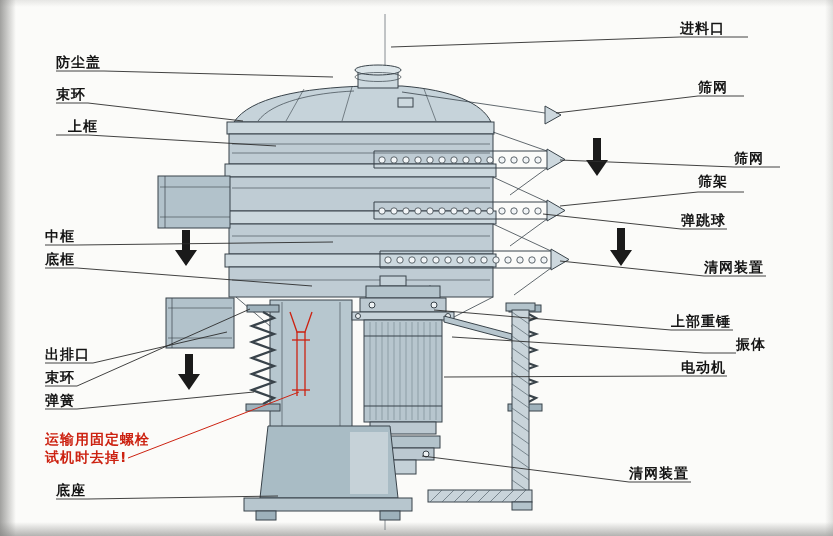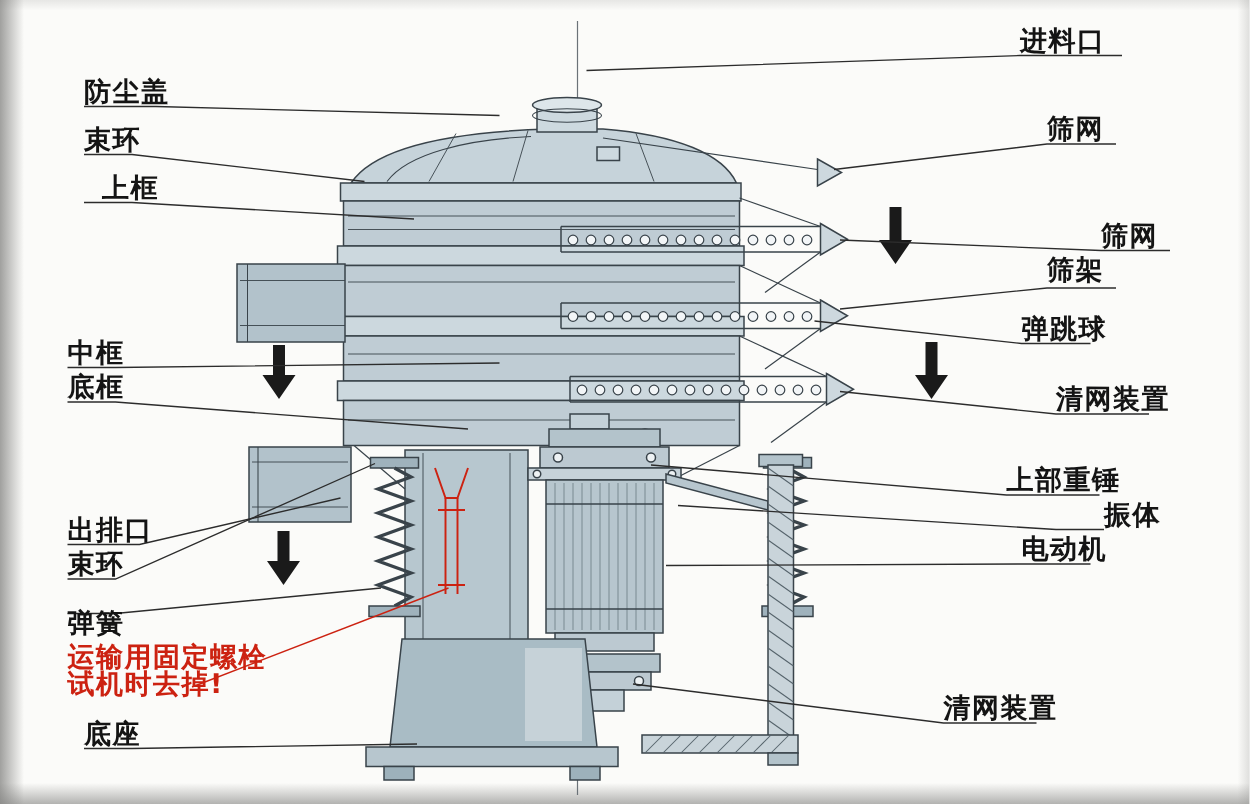--- a/index.html
+++ b/index.html
@@ -8,21 +8,21 @@
     font-family:"DejaVu Sans","Liberation Sans",sans-serif;
     background:
       linear-gradient(90deg, rgba(130,130,128,.75) 0px, rgba(251,251,249,0) 16px),
       linear-gradient(0deg, rgba(140,140,138,.65) 0px, rgba(251,251,249,0) 14px),
       linear-gradient(270deg, rgba(170,170,168,.35) 0px, rgba(251,251,249,0) 8px),
       linear-gradient(180deg, rgba(205,205,203,.45) 0px, rgba(251,251,249,0) 7px),
       #fbfbf9;
   }
   .stage svg{position:absolute;left:0;top:0;}
   .lbl{
-    position:absolute;font-size:18px;font-weight:bold;color:#141414;
+    position:absolute;font-size:14px;font-weight:bold;color:#141414;
     letter-spacing:1px;white-space:nowrap;line-height:16px;
   }
   .lbl.red{color:#cc2211;}
 </style>
 </head>
 <body>
 
 <div class="stage">
 
   <svg width="833" height="536" viewBox="0 0 833 536">
@@ -302,21 +302,21 @@
     </g>
   </svg>
 
   <div class="lbl" style="left:56px;top:54px">防尘盖</div>
   <div class="lbl" style="left:56px;top:86px">束环</div>
   <div class="lbl" style="left:68px;top:118px">上框</div>
   <div class="lbl" style="left:45px;top:228px">中框</div>
   <div class="lbl" style="left:45px;top:251px">底框</div>
   <div class="lbl" style="left:45px;top:346px">出排口</div>
   <div class="lbl" style="left:45px;top:369px">束环</div>
-  <div class="lbl" style="left:45px;top:408px">弹簧</div>
+  <div class="lbl" style="left:45px;top:392px">弹簧</div>
   <div class="lbl red" style="left:45px;top:431px">运输用固定螺栓</div>
   <div class="lbl red" style="left:45px;top:449px">试机时去掉!</div>
   <div class="lbl" style="left:56px;top:482px">底座</div>
 
   <div class="lbl" style="left:680px;top:20px">进料口</div>
   <div class="lbl" style="left:698px;top:79px">筛网</div>
   <div class="lbl" style="left:734px;top:150px">筛网</div>
   <div class="lbl" style="left:698px;top:173px">筛架</div>
   <div class="lbl" style="left:681px;top:212px">弹跳球</div>
   <div class="lbl" style="left:704px;top:259px">清网装置</div>

